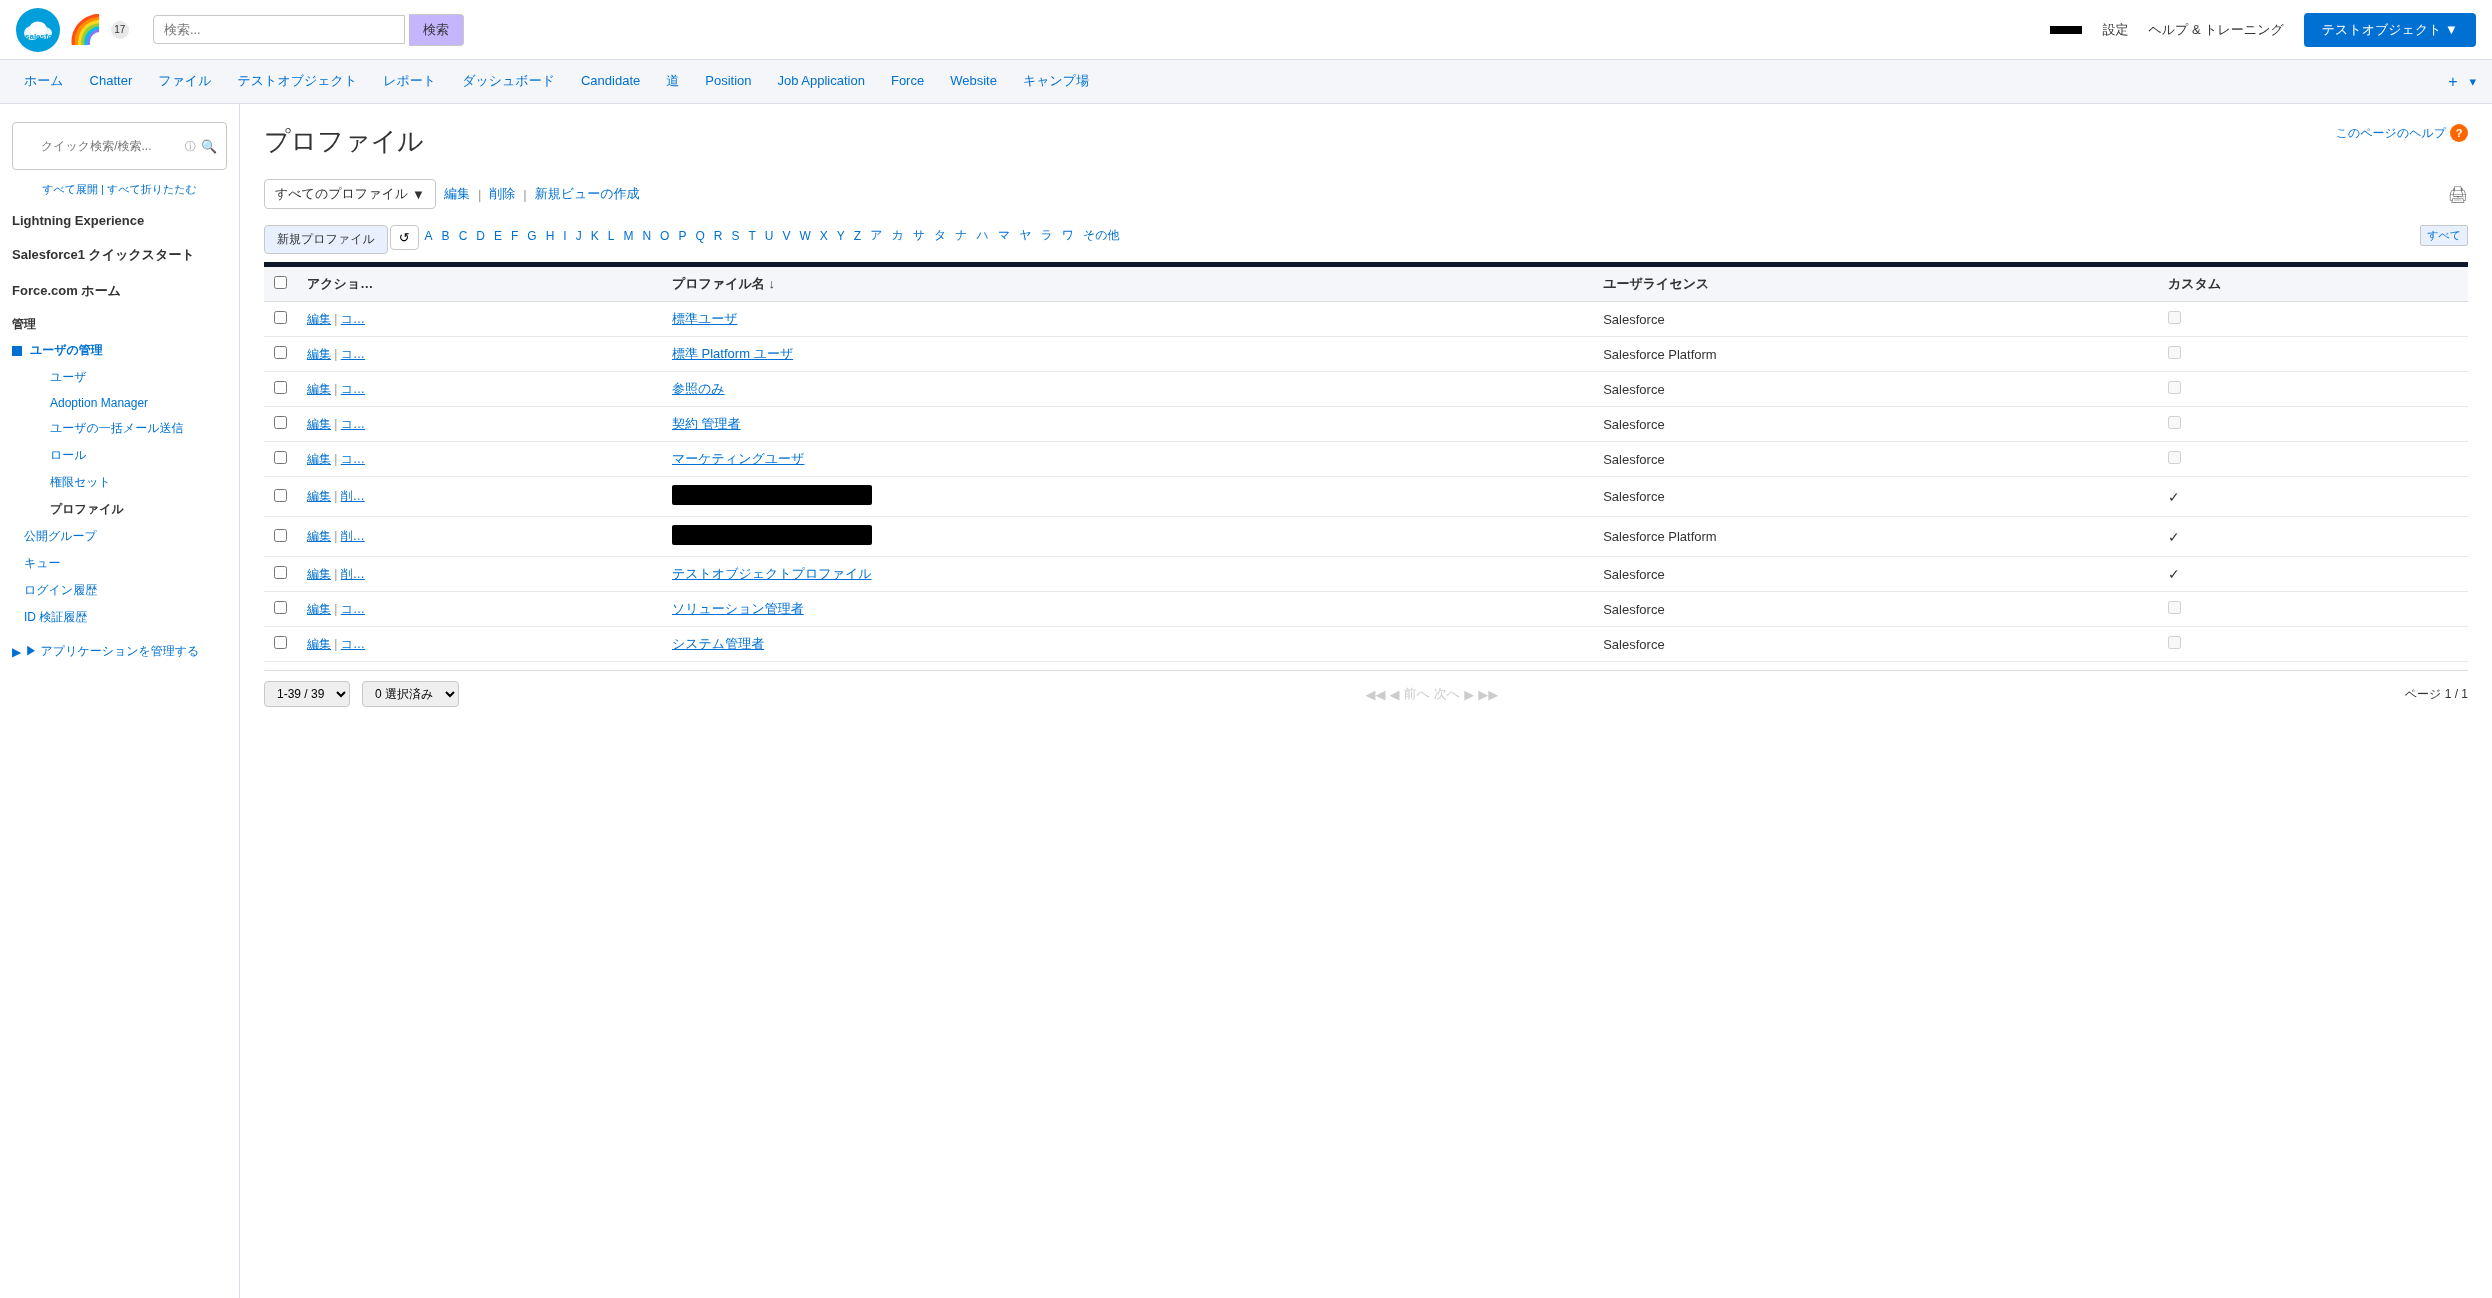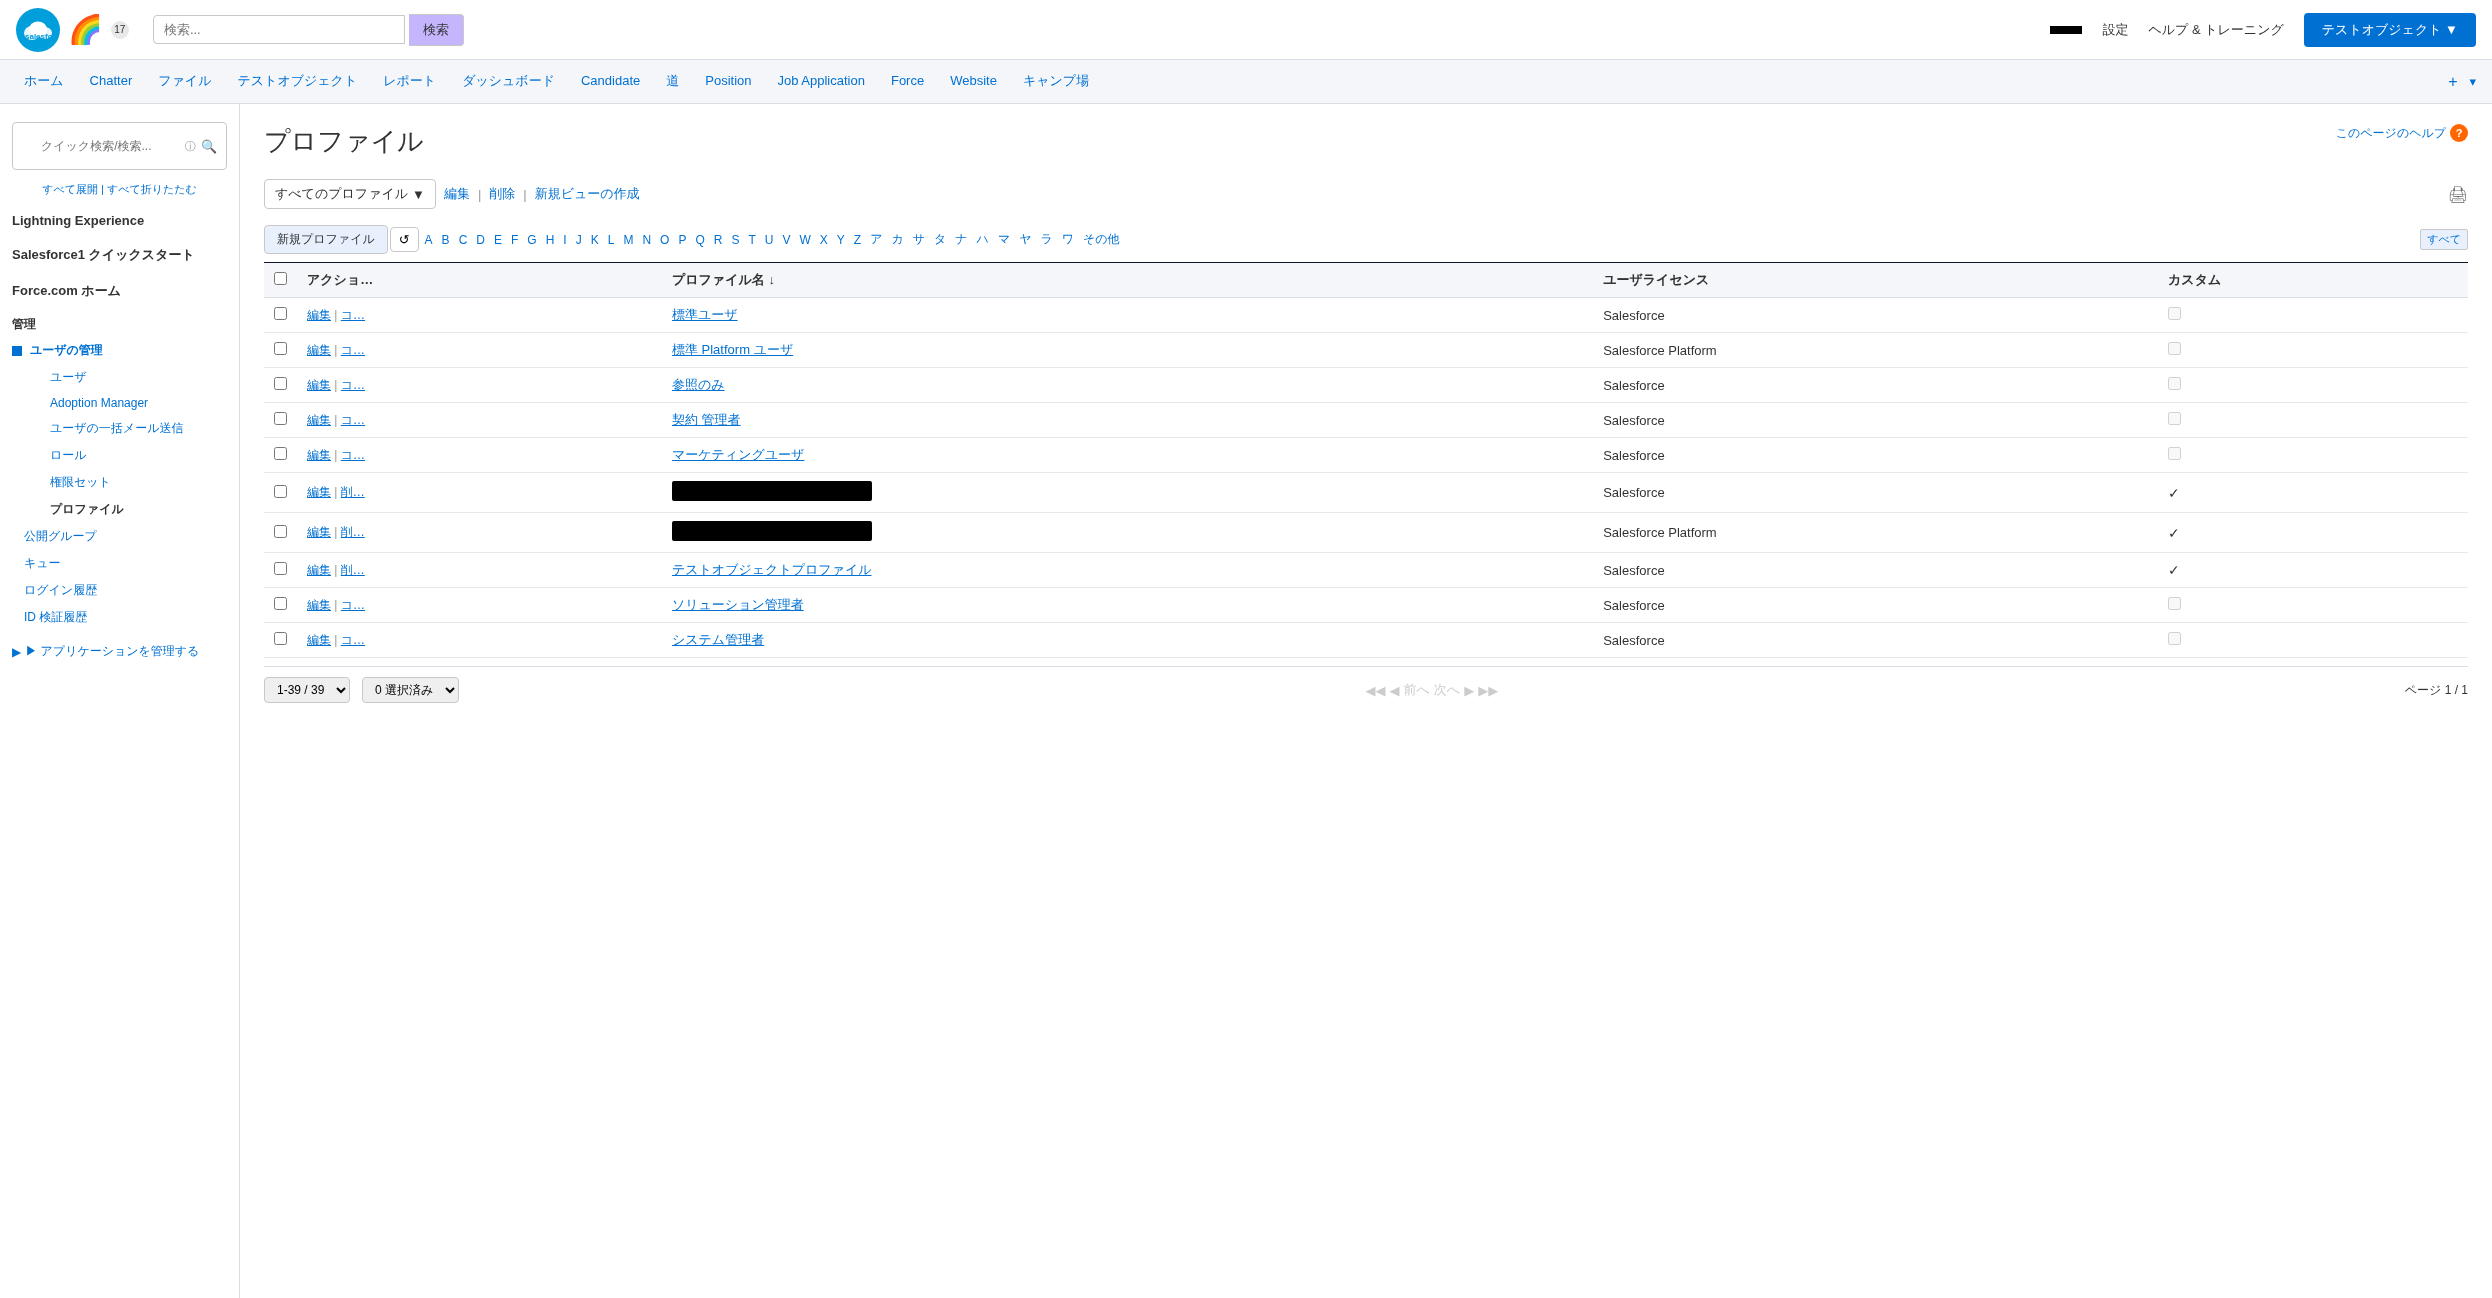--- a/index.html
+++ b/index.html
@@ -242,21 +242,21 @@
     .print-icon {
       margin-left: auto;
       cursor: pointer;
       color: #666;
       font-size: 16px;
     }
 
     
     .alpha-bar {
       display: flex;
-      align-items: center;
+      align-items: flex-start;
       gap: 2px;
       margin-bottom: 8px;
       flex-wrap: nowrap;
       overflow: hidden;
     }
     .new-profile-btn {
       background: #e8f0fe;
       border: 1px solid #c8c8c8;
       padding: 5px 12px;
       border-radius: 4px;
@@ -281,21 +281,21 @@
     }
 
     
     .data-table {
       width: 100%;
       border-collapse: collapse;
       font-size: 13px;
     }
     .data-table th {
       background: #f4f6f9;
-      border-top: 1px solid #0f172a;
+      border-top: 5px solid #0f172a;
       border-bottom: 1px solid #d8dde6;
       padding: 8px 10px;
       text-align: left;
       font-weight: bold;
       color: #333;
       white-space: nowrap;
     }
     .data-table th.check-col { width: 28px; }
     .data-table td {
       padding: 8px 10px;

